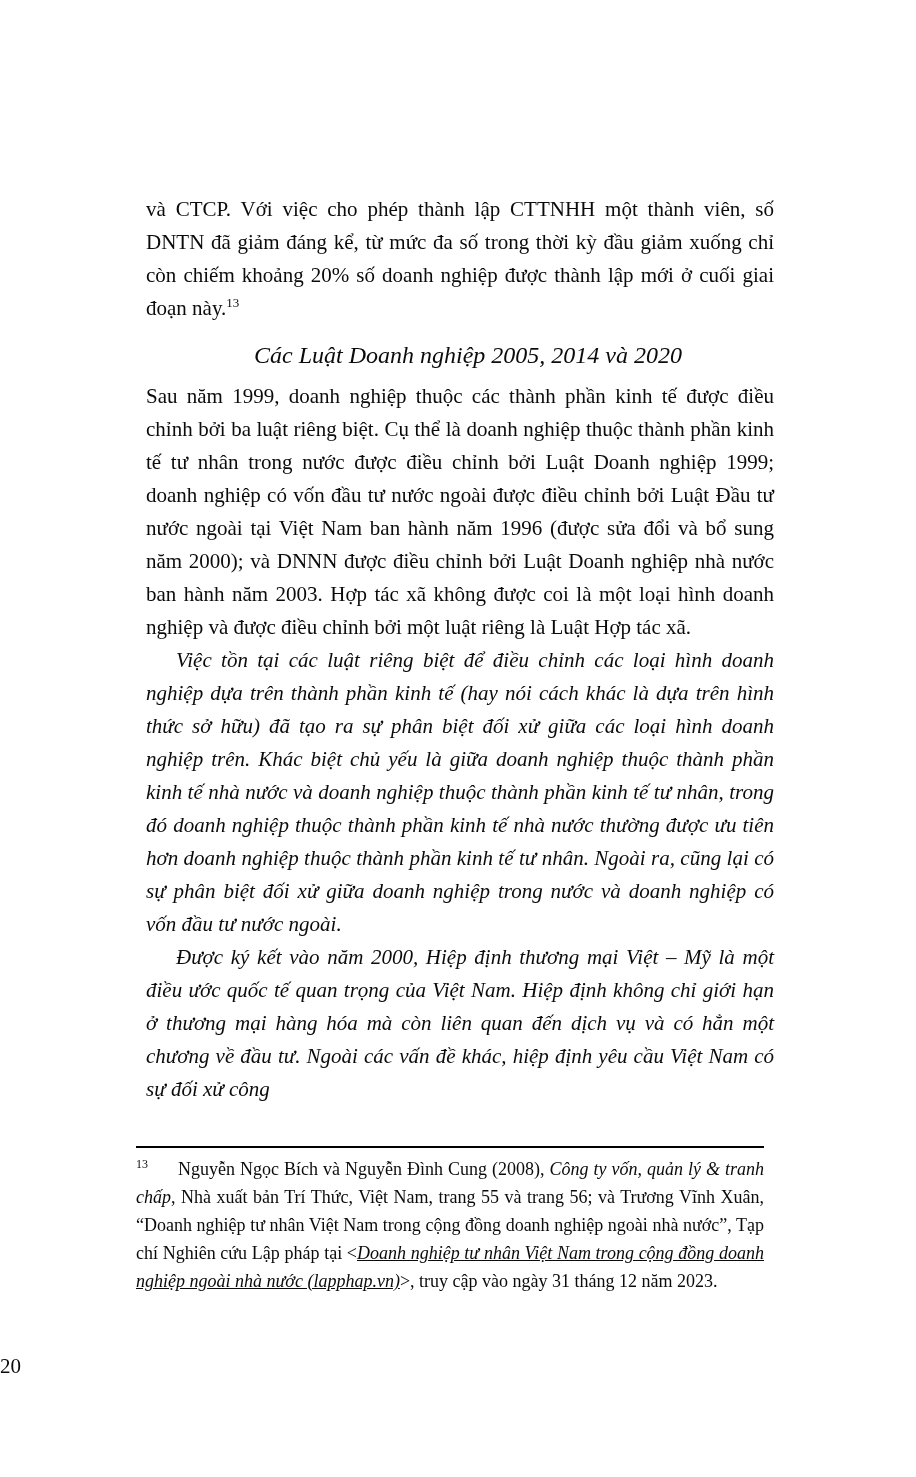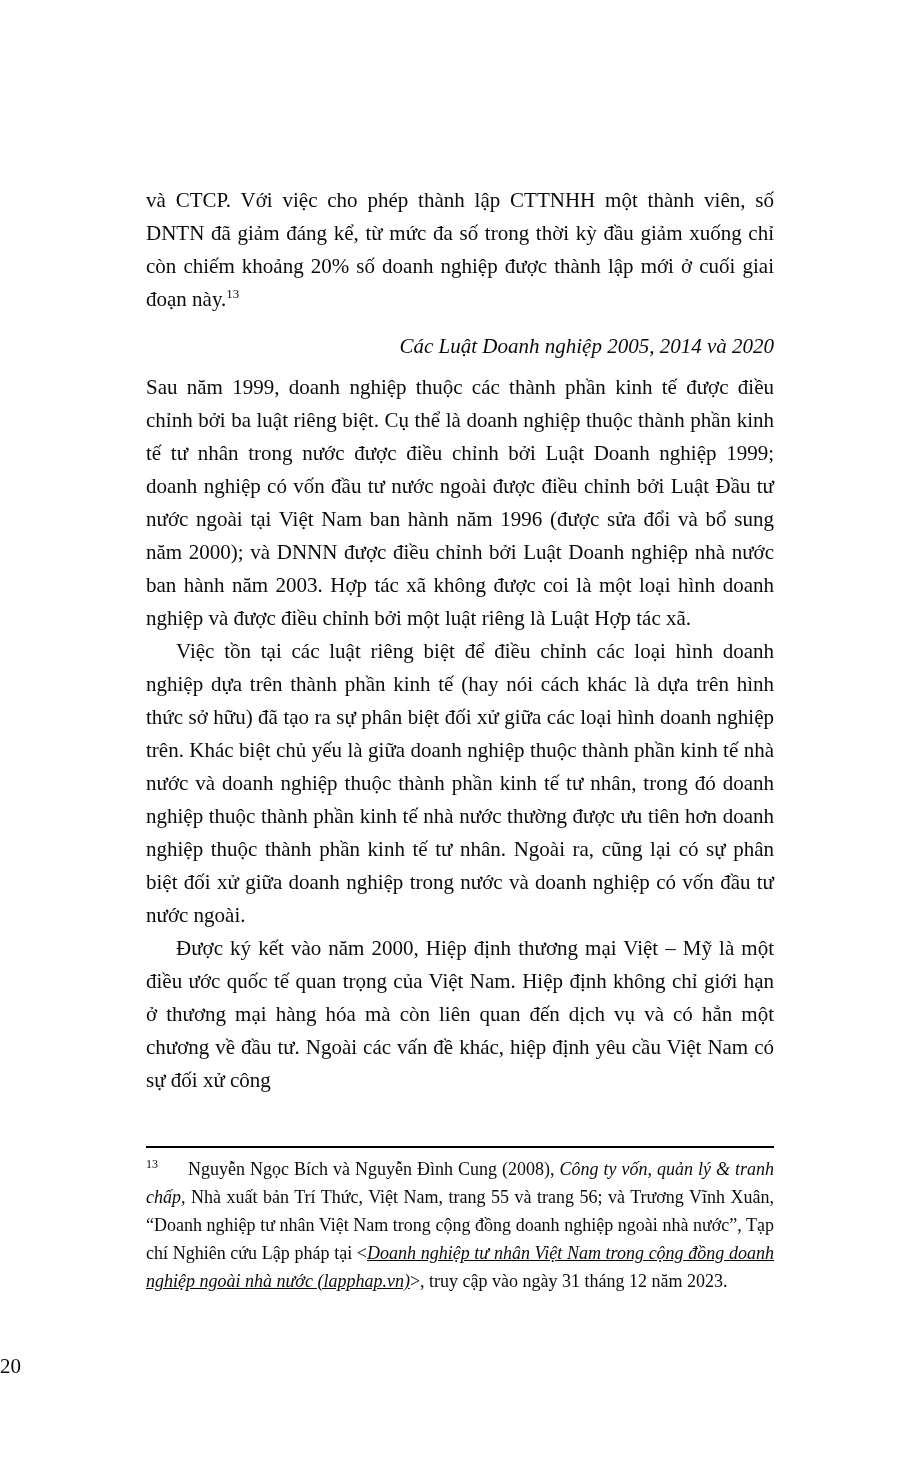--- a/index.html
+++ b/index.html
@@ -12,46 +12,46 @@
   .page {
     position: relative;
     width: 916px;
     height: 1477px;
     background: #ffffff;
     overflow: hidden;
   }
   .content {
     position: absolute;
     left: 146px;
-    top: 184px;
+    top: 193px;
     width: 628px;
     font-size: 21px;
     line-height: 33px;
   }
   .para {
     text-align: justify;
     text-justify: inter-word;
   }
-  .para.indent { text-indent: 30px; }
+  .para.indent { text-indent: 30px; font-style: italic; }
   .section-heading {
     font-style: italic;
     font-weight: normal;
-    font-size: 21px;
+    font-size: 24px;
     line-height: 33px;
-    text-align: right;
+    text-align: center;
     margin: 14px 0 8px 16px;
   }
   sup.fnref {
     font-size: 13px;
     line-height: 0;
     vertical-align: super;
   }
   .footnote-area {
     position: absolute;
-    left: 146px;
+    left: 136px;
     top: 1146px;
     width: 628px;
   }
   .footnote-rule {
     border: none;
     border-top: 2px solid #000;
     height: 0;
     margin: 0 0 7px 0;
   }
   .footnote {

